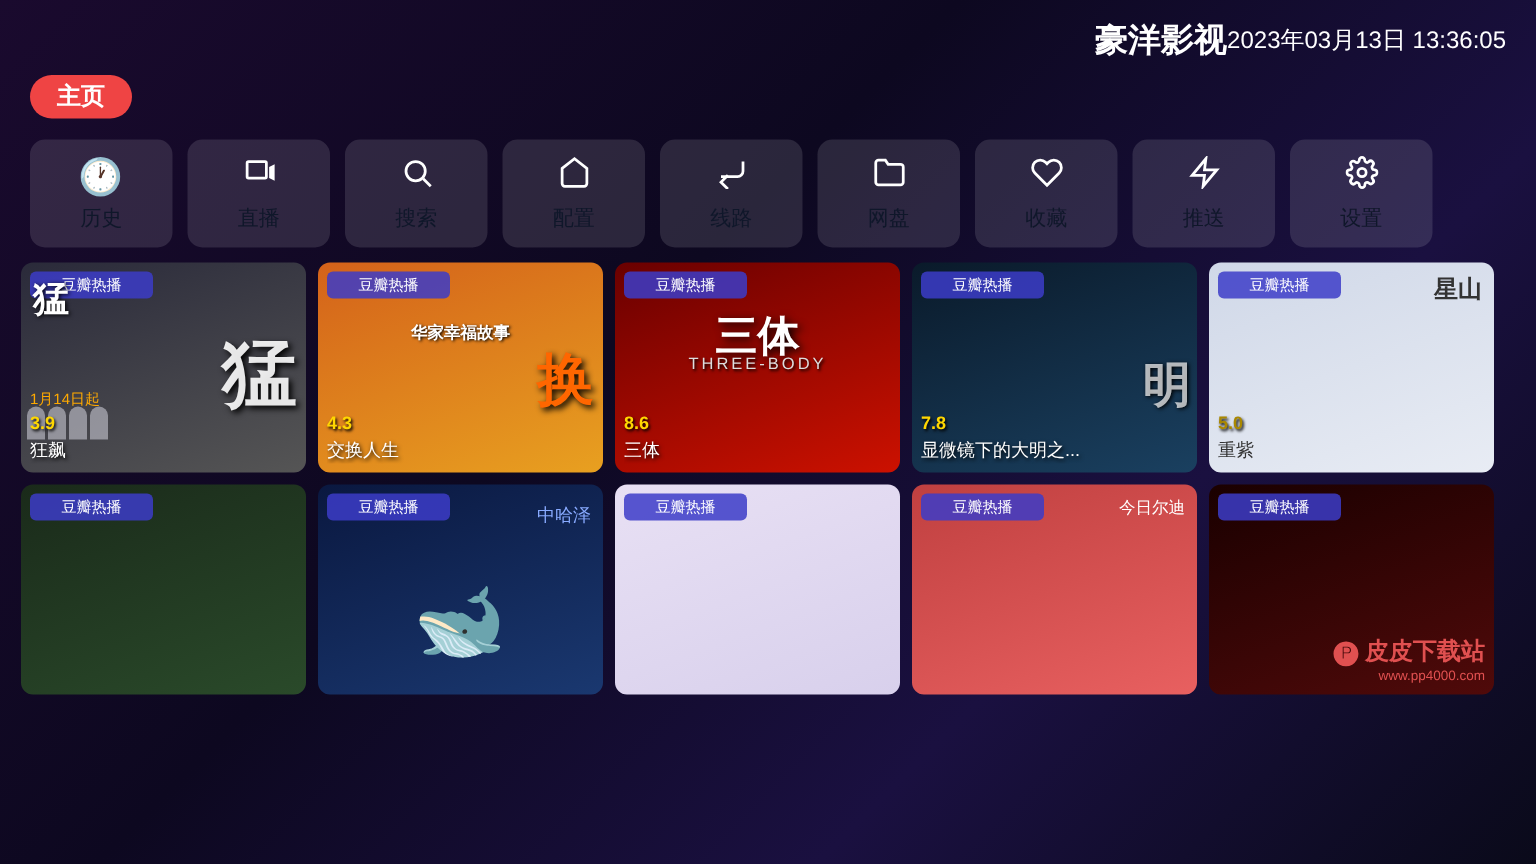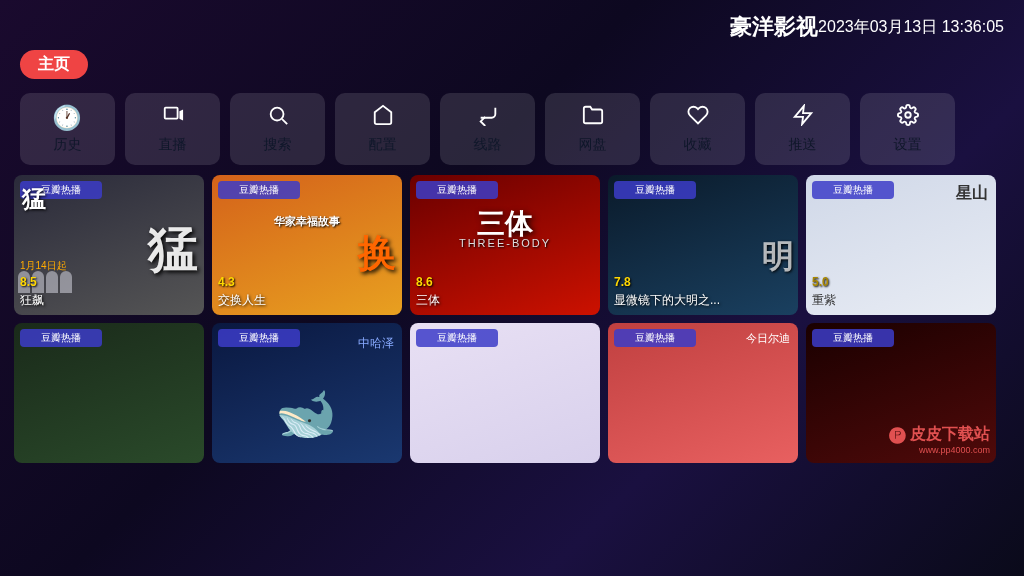--- a/index.html
+++ b/index.html
@@ -263,21 +263,21 @@
       <div class="card-tag">豆瓣热播</div>
       <div class="overlay-text" style="bottom:32px;right:6px;font-size:50px;color:rgba(255,255,255,0.9);">猛</div>
       <div style="position:absolute;top:8px;left:8px;font-size:24px;font-weight:900;color:#fff;text-shadow:1px 1px 3px #000;">猛</div>
 
       <div style="position:absolute;bottom:22px;left:4px;display:flex;gap:2px;">
         <div style="width:12px;height:22px;background:rgba(200,200,210,0.6);border-radius:6px 6px 0 0;"></div>
         <div style="width:12px;height:22px;background:rgba(200,200,210,0.6);border-radius:6px 6px 0 0;"></div>
         <div style="width:12px;height:22px;background:rgba(200,200,210,0.6);border-radius:6px 6px 0 0;"></div>
         <div style="width:12px;height:22px;background:rgba(200,200,210,0.6);border-radius:6px 6px 0 0;"></div>
       </div>
-      <div class="card-rating">8.5</div>
+      <div class="card-rating">3.9</div>
       <div class="card-title">狂飙</div>
       <div class="card-subtitle">1月14日起</div>
     </div>
 
     <div class="card poster-2">
       <div class="card-tag">豆瓣热播</div>
       <div style="position:absolute;top:15px;left:0;right:0;text-align:center;font-size:11px;color:#fff;font-weight:bold;text-shadow:1px 1px 2px #000;margin-top:24px;">华家幸福故事</div>
       <div style="position:absolute;bottom:36px;right:6px;font-size:38px;font-weight:900;color:#ff6600;text-shadow:2px 2px 4px #000;">换</div>
       <div class="card-rating">4.3</div>
       <div class="card-title">交换人生</div>

